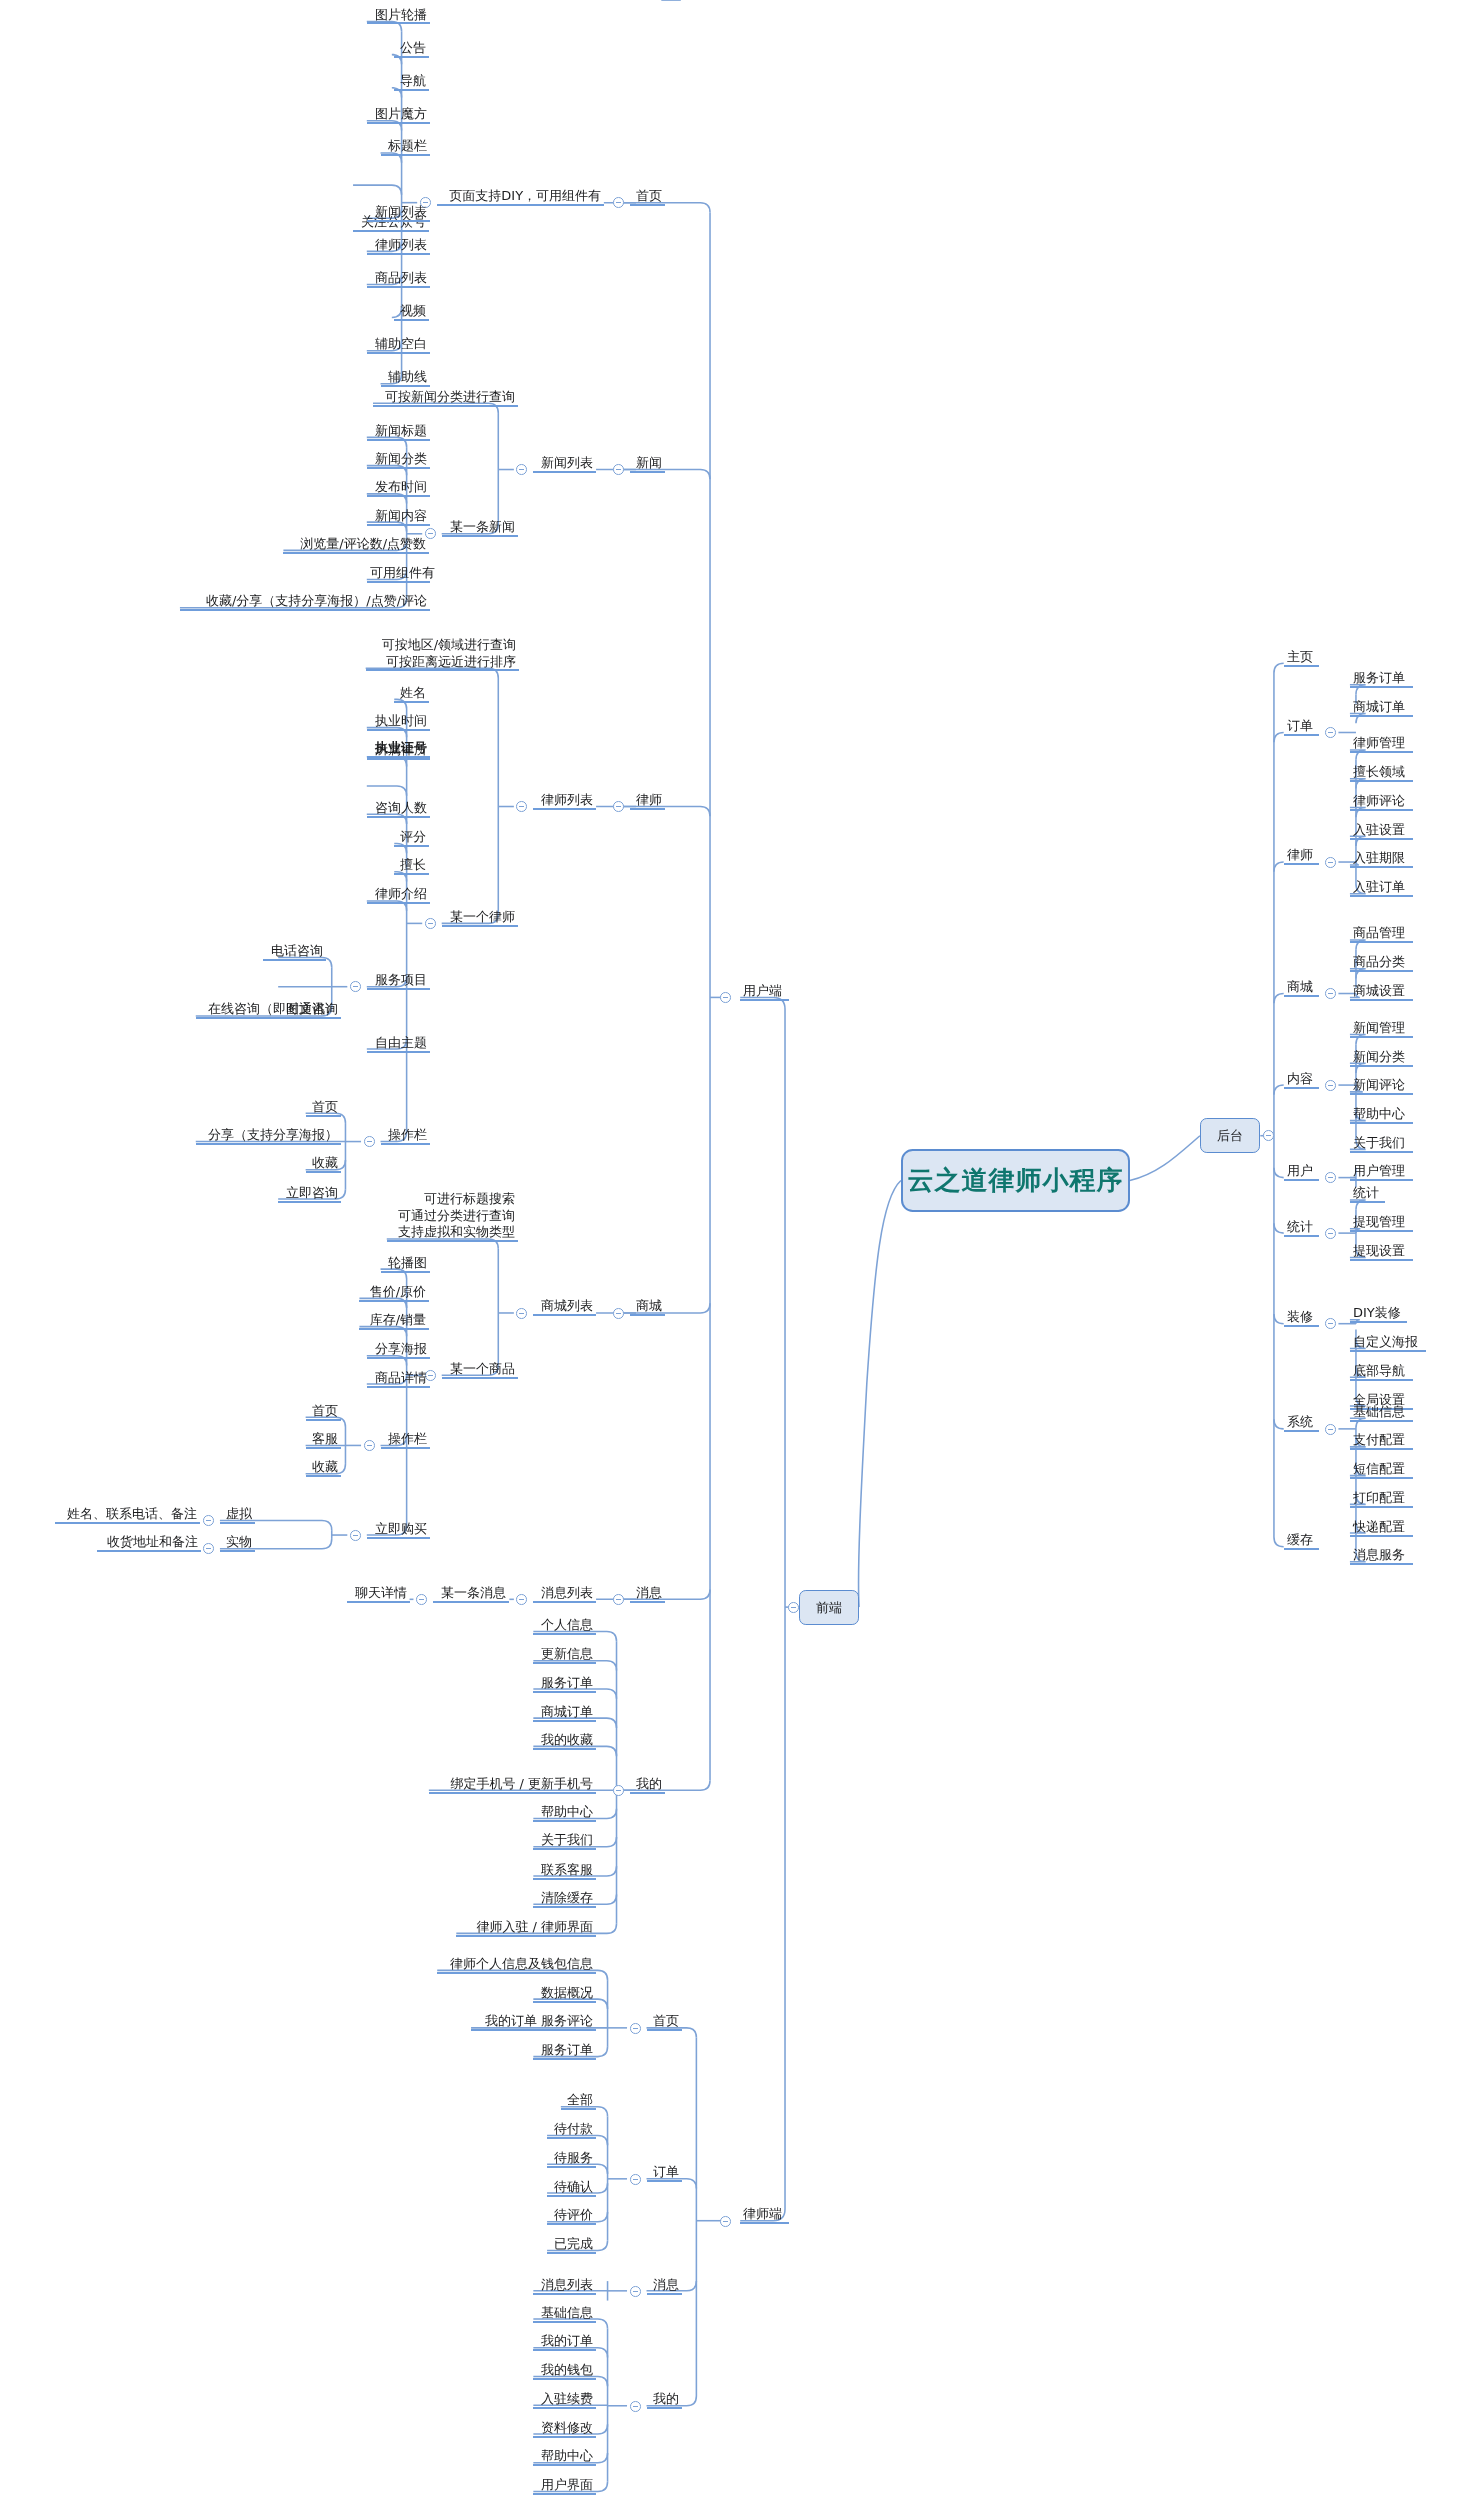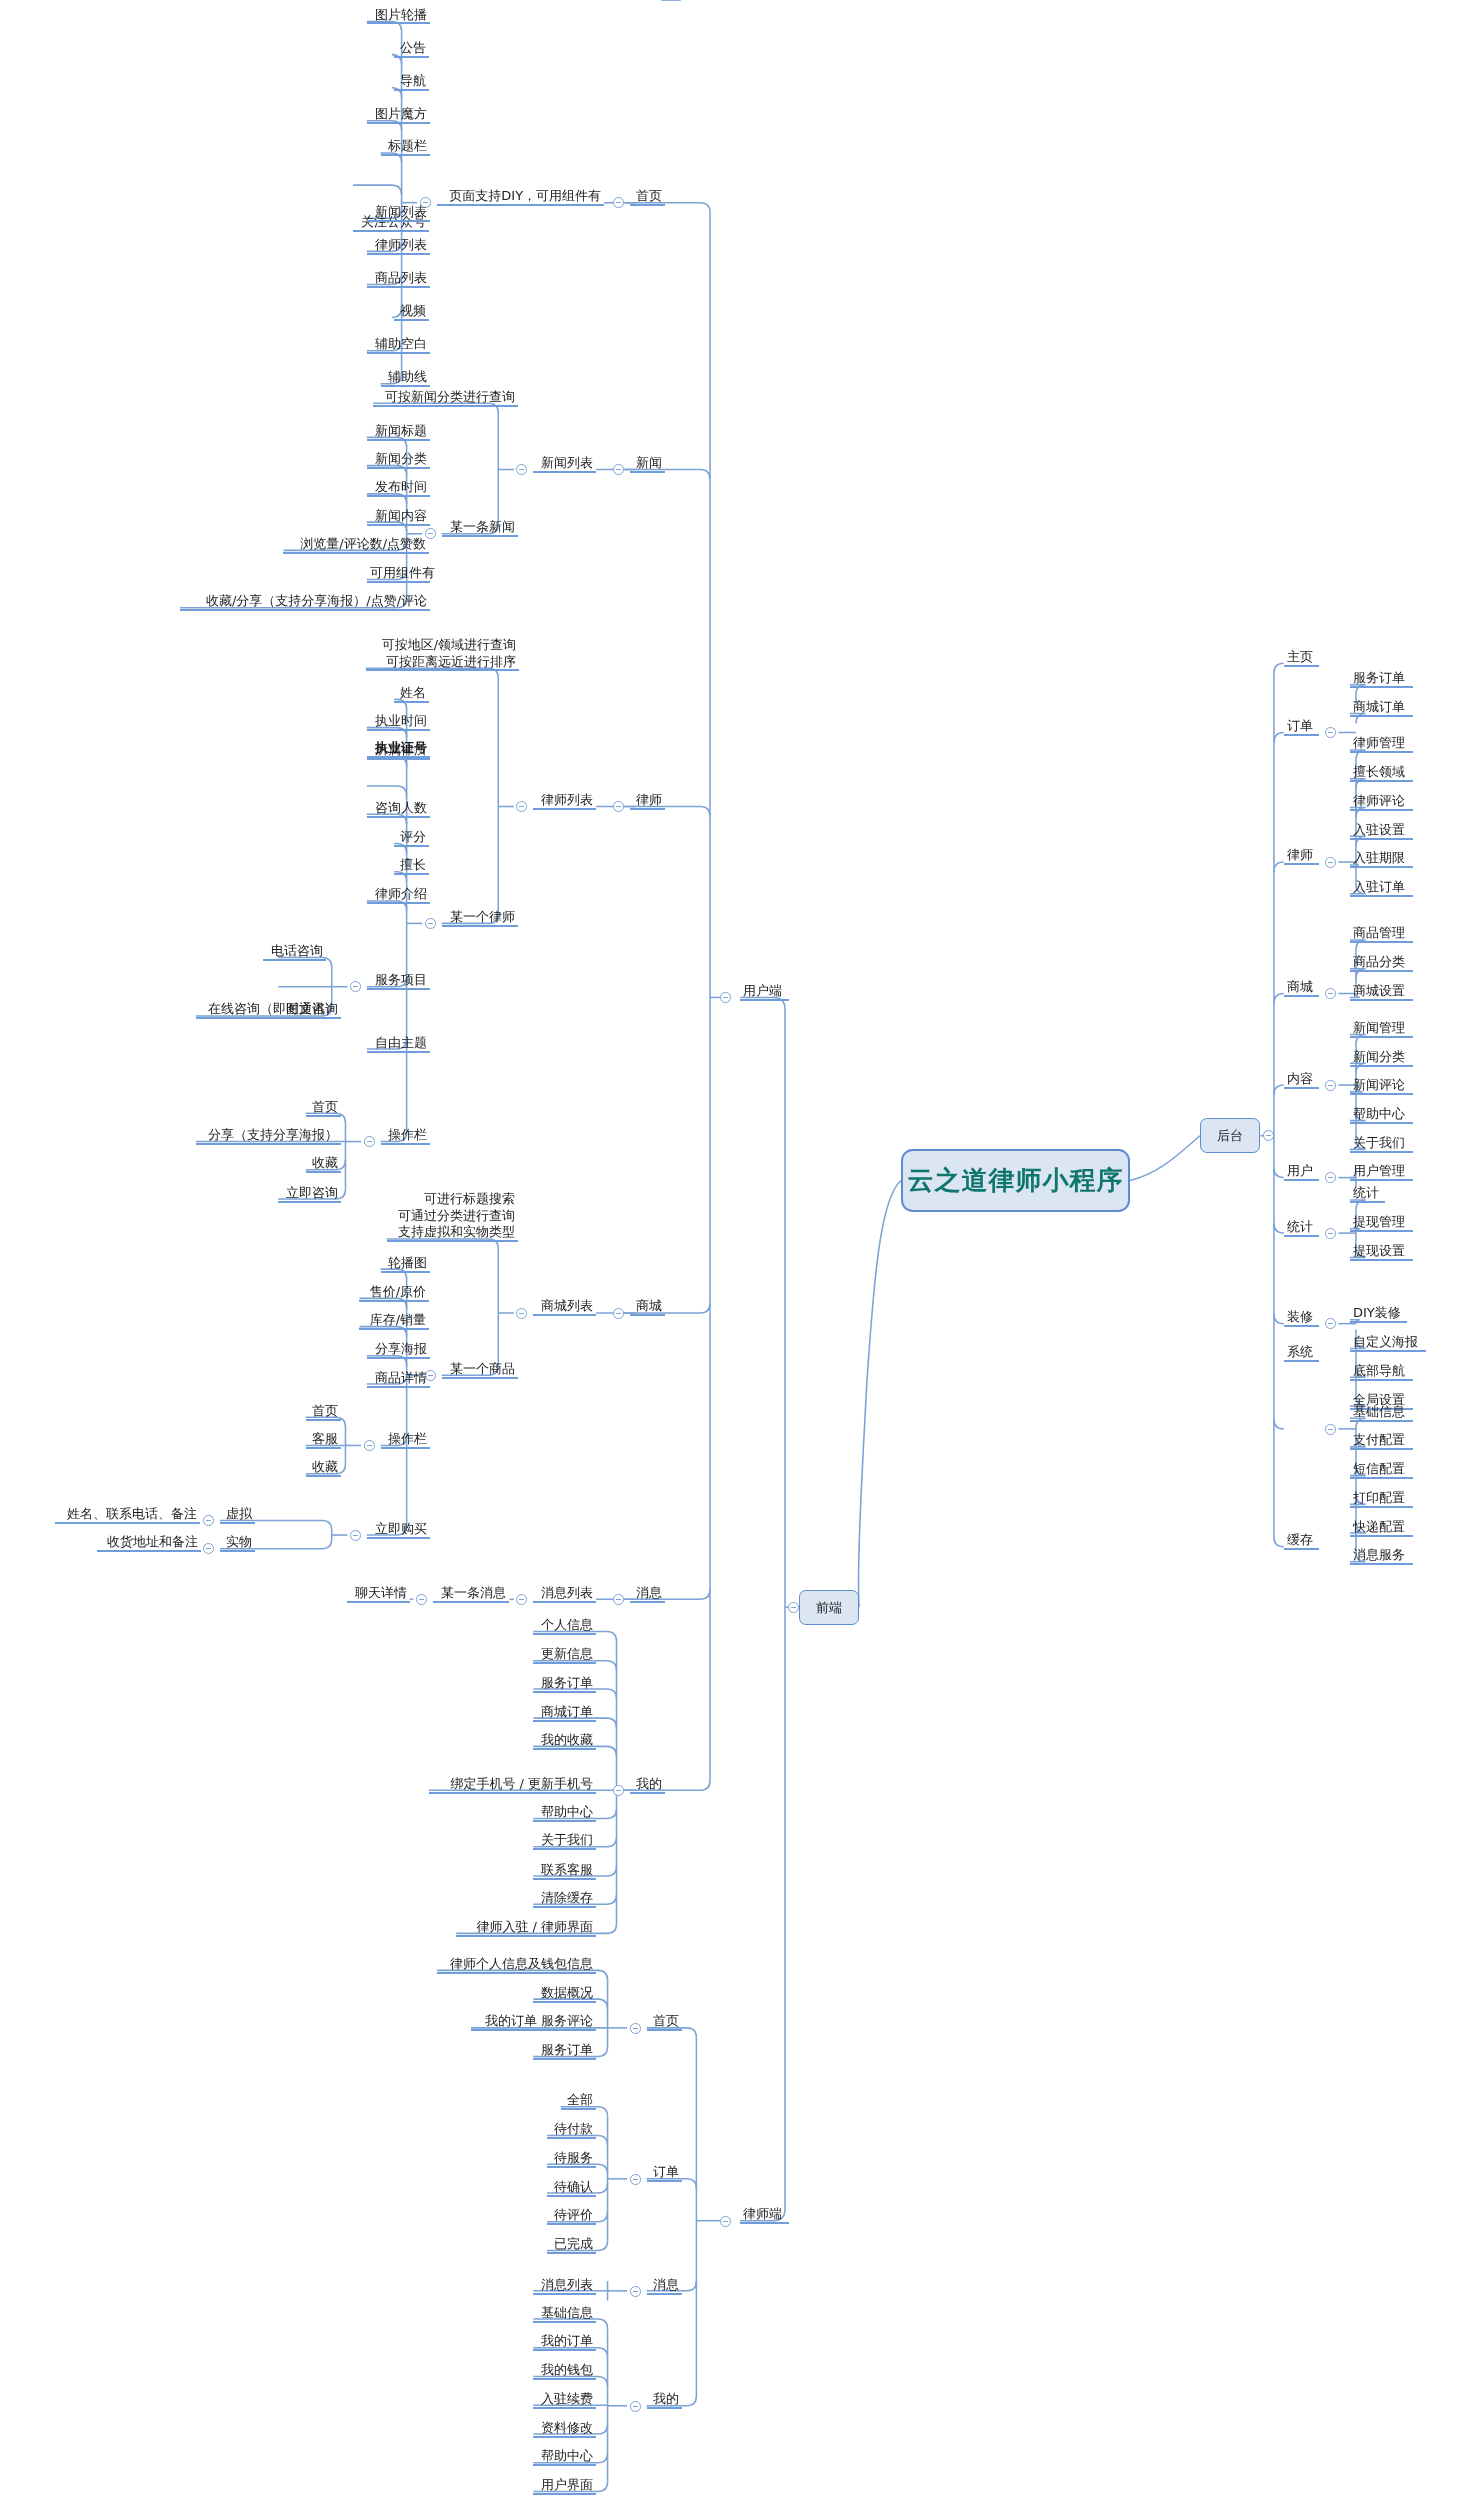--- a/index.html
+++ b/index.html
@@ -426,21 +426,21 @@
       <div class="node" style="width: 35px; height: 17.5px; top: 979px; text-align: left; left: 1284px;">商城</div>
       <div class="toggle" style="left: 1325px; top: 988px;"></div>
       <div class="node" style="width: 35px; height: 17.5px; top: 1071px; text-align: left; left: 1284px;">内容</div>
       <div class="toggle" style="left: 1325px; top: 1080px;"></div>
       <div class="node" style="width: 35px; height: 17.5px; top: 1163px; text-align: left; left: 1284px;">用户</div>
       <div class="toggle" style="left: 1325px; top: 1172px;"></div>
       <div class="node" style="width: 35px; height: 17.5px; top: 1219px; text-align: left; left: 1284px;">统计</div>
       <div class="toggle" style="left: 1325px; top: 1228px;"></div>
       <div class="node" style="width: 35px; height: 17.5px; top: 1309px; text-align: left; left: 1284px;">装修</div>
       <div class="toggle" style="left: 1325px; top: 1318px;"></div>
-      <div class="node" style="width: 35px; height: 17.5px; top: 1344px; text-align: left; left: 1284px;">系统</div>
+      <div class="node" style="width: 35px; height: 17.5px; top: 1414px; text-align: left; left: 1284px;">系统</div>
       <div class="toggle" style="left: 1325px; top: 1424px;"></div>
       <div class="node" style="width: 35px; height: 17.5px; top: 1532px; text-align: left; left: 1284px;">缓存</div>
       <div class="node" style="width: 63px; height: 17.5px; top: 670px; text-align: left; left: 1350px;">服务订单</div>
       <div class="node" style="width: 63px; height: 17.5px; top: 699px; text-align: left; left: 1350px;">商城订单</div>
       <div class="node" style="width: 63px; height: 17.5px; top: 735px; text-align: left; left: 1350px;">律师管理</div>
       <div class="node" style="width: 63px; height: 17.5px; top: 764px; text-align: left; left: 1350px;">擅长领域</div>
       <div class="node" style="width: 63px; height: 17.5px; top: 793px; text-align: left; left: 1350px;">律师评论</div>
       <div class="node" style="width: 63px; height: 17.5px; top: 822px; text-align: left; left: 1350px;">入驻设置</div>
       <div class="node" style="width: 63px; height: 17.5px; top: 850px; text-align: left; left: 1350px;">入驻期限</div>
       <div class="node" style="width: 63px; height: 17.5px; top: 879px; text-align: left; left: 1350px;">入驻订单</div>

